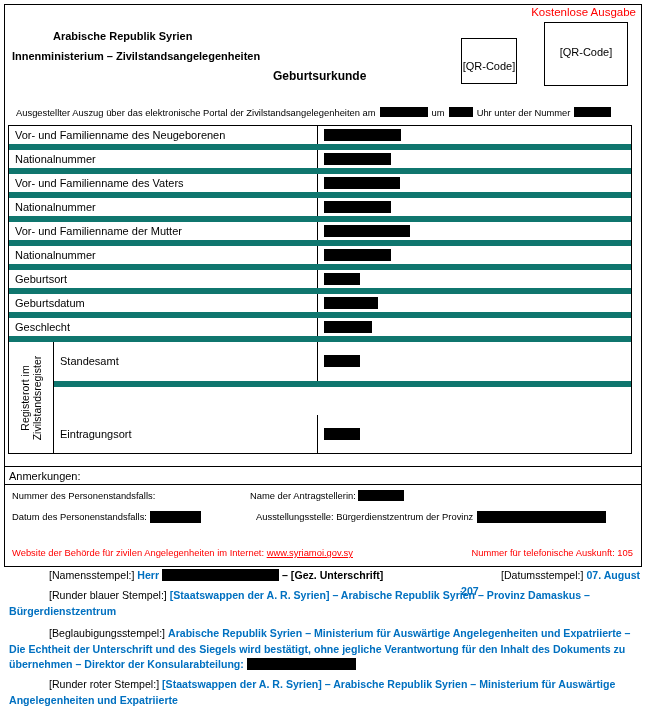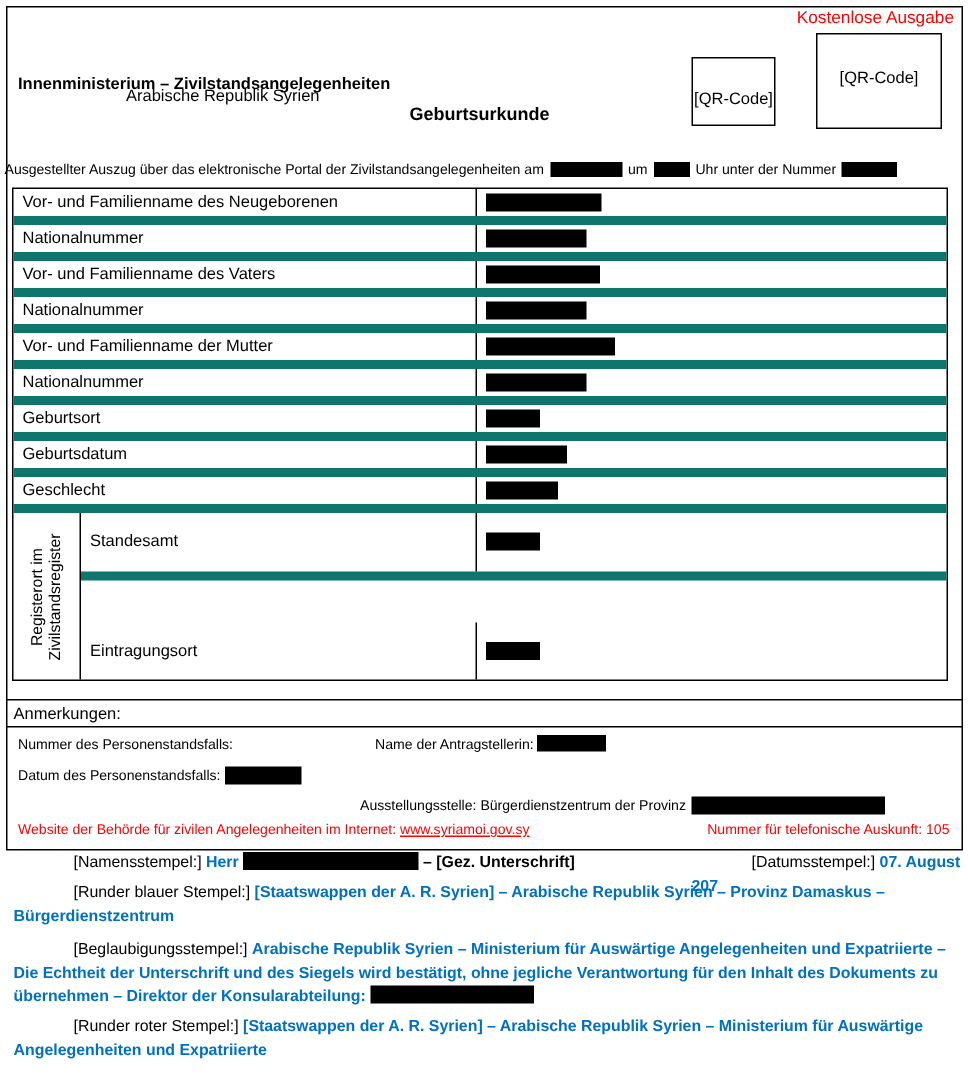--- a/index.html
+++ b/index.html
@@ -2,29 +2,29 @@
 <html><head>
   <meta charset="utf-8">
   <style>
     * { box-sizing: border-box; margin: 0; padding: 0; }
     html, body { width: 645px; height: 716px; background: #ffffff; overflow: hidden; }
     body { font-family: "Liberation Sans", sans-serif; color: #000; position: relative; font-size: 11px; }
 
     .outer { position: absolute; left: 4px; top: 4px; width: 638px; height: 563px; border: 1px solid #000; }
 
     .free { position: absolute; right: 9px; top: 6px; color: #ff0000; font-size: 11.5px; }
-    .h-country { position: absolute; left: 84px; top: 30px; font-weight: normal; font-size: 11px; margin-top: 28px; }
+    .h-country { position: absolute; left: 53px; top: 30px; font-weight: bold; font-size: 11px; }
     .h-ministry { position: absolute; left: 12px; top: 50px; font-weight: bold; font-size: 11px; }
     .h-title { position: absolute; left: 273px; top: 69px; font-weight: bold; font-size: 12px; }
 
     .qr { position: absolute; border: 1px solid #000; display: flex; align-items: center; justify-content: center; font-size: 11px; }
     .qr1 { left: 461px; top: 38px; width: 56px; height: 46px; padding-top: 10px; }
     .qr2 { left: 544px; top: 22px; width: 84px; height: 64px; padding-bottom: 4px; }
 
-    .extract { position: absolute; left: 3px; top: 107px; font-size: 9.4px; white-space: nowrap; display: flex; align-items: center; }
+    .extract { position: absolute; left: 16px; top: 107px; font-size: 9.4px; white-space: nowrap; display: flex; }
     .redact { display: inline-block; background: #000; height: 10px; vertical-align: middle; }
 
     .grid { position: absolute; left: 8px; top: 125px; width: 624px; border: 1px solid #000; }
     .row { display: flex; border-bottom: 6px solid #0f766e; height: 24px; }
     .row:last-child { border-bottom: none; }
     .lbl { width: 309px; border-right: 1px solid #000; padding-left: 6px; display: flex; align-items: center; font-size: 11px; }
     .val { flex: 1; display: flex; align-items: center; padding-left: 6px; }
     .val .redact { height: 12px; }
 
     .reg { display: flex; border-top: 0; height: 111px; }
@@ -160,21 +160,21 @@
   <span>Nummer des Personenstandsfalls:</span>
 </div>
 <div class="meta" style="left:250px;top:490px;">
   <span>Name der Antragstellerin:</span>
   <span class="redact" style="width:46px;height:11px;margin-left:2px;"></span>
 </div>
 <div class="meta" style="left:12px;top:511px;">
   <span>Datum des Personenstandsfalls:</span>
   <span class="redact" style="width:51px;height:12px;margin-left:3px;"></span>
 </div>
-<div class="meta" style="left:240px;top:511px;margin-top:20px;">
+<div class="meta" style="left:256px;top:511px;">
   <span>Ausstellungsstelle:</span>&nbsp;
   <b>Bürgerdienstzentrum der Provinz</b>
   <span class="redact" style="width:129px;height:12px;margin-left:4px;"></span>
 </div>
 
 <div class="footer-red" style="left:12px;">
   <span>Website der Behörde für zivilen Angelegenheiten im Internet:</span>
   <a>www.syriamoi.gov.sy</a>
 </div>
 <div class="footer-red" style="right:12px;">Nummer für telefonische Auskunft: 105</div>

